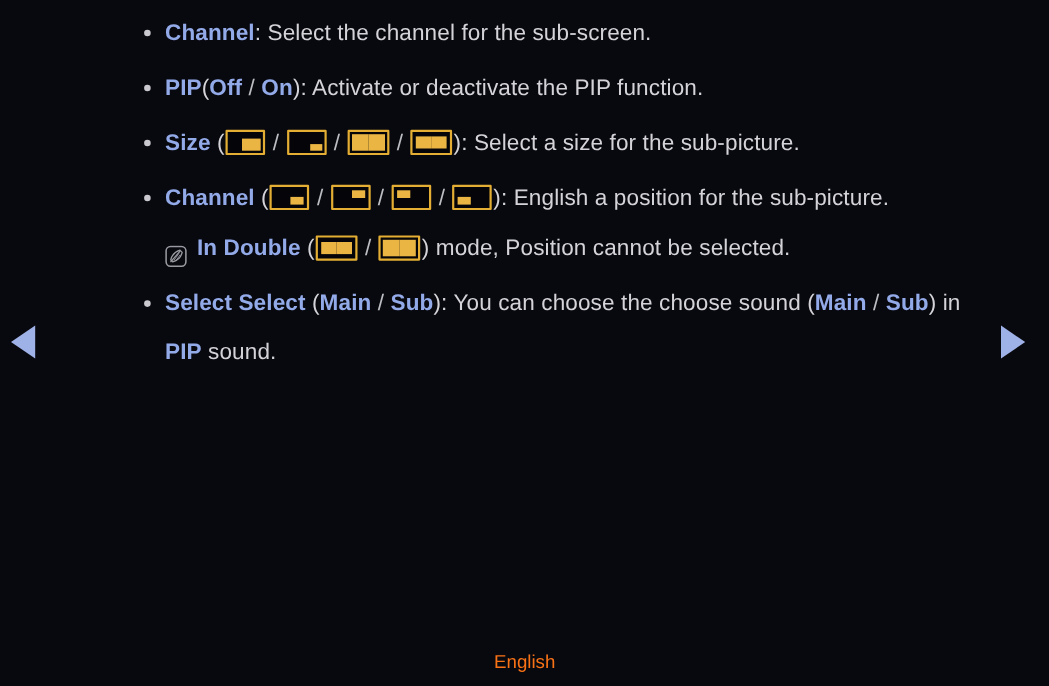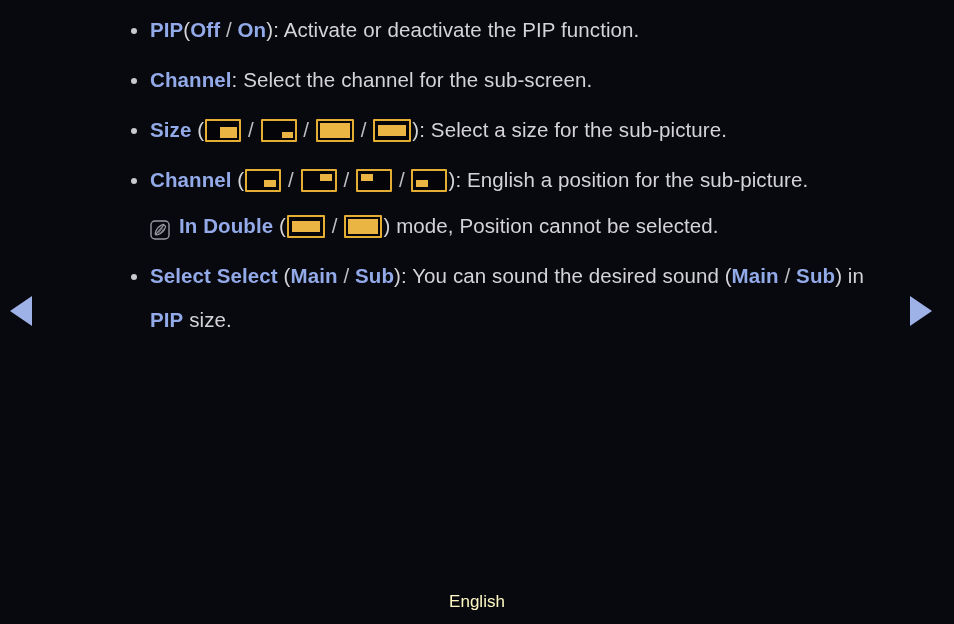--- a/index.html
+++ b/index.html
@@ -68,21 +68,21 @@
     font-weight: bold;
   }
 
   .sep {
     color: #bdbdc4;
   }
 
   
   .note-row {
     display: flex;
-    align-items: center;
+    align-items: flex-end;
     margin-top: -4px;
     margin-bottom: 6px;
     padding-left: 32px;
   }
 
   .note-icon {
     flex: 0 0 auto;
     margin-right: 9px;
     margin-top: 11px;
   }
@@ -144,40 +144,40 @@
   .tri-left  { border-right: 22px solid #9fb2e8; }
   .tri-right { border-left: 22px solid #9fb2e8; }
 
   
   #footer {
     position: absolute;
     left: 0;
     right: 0;
     top: 592px;
     text-align: center;
-    color: #fef9c3;
+    color: #f97316;
     font-size: 17px;
     font-family: "Liberation Sans", sans-serif;
   }
 </style>
 </head>
 <body>
 
 <div id="page">
 
   <div id="content">
 
     <div class="row">
       <div class="bullet"><span class="bullet-dot"></span></div>
+      <div class="text"><span class="kw">Channel</span><span>: </span><span>Select the channel for the sub-screen.</span></div>
+    </div>
+
+    <div class="row">
+      <div class="bullet"><span class="bullet-dot"></span></div>
       <div class="text"><span class="kw">PIP</span><span>(</span><span class="kw">Off</span><span class="sep"> / </span><span class="kw">On</span><span>): </span><span>Activate or deactivate the PIP function.</span></div>
-    </div>
-
-    <div class="row">
-      <div class="bullet"><span class="bullet-dot"></span></div>
-      <div class="text"><span class="kw">Channel</span><span>: </span><span>Select the channel for the sub-screen.</span></div>
     </div>
 
     <div class="row">
       <div class="bullet"><span class="bullet-dot"></span></div>
       <div class="text"><span class="kw">Size</span><span> (</span><span class="pip size-1"><i></i></span><span class="sep"> / </span><span class="pip size-2"><i></i></span><span class="sep"> / </span><span class="pip dbl-tall"><i class="l"></i><i class="r"></i></span><span class="sep"> / </span><span class="pip dbl-short"><i class="l"></i><i class="r"></i></span><span>): </span><span>Select a size for the sub-picture.</span></div>
     </div>
 
     <div class="row">
       <div class="bullet"><span class="bullet-dot"></span></div>
       <div class="text"><span class="kw">Channel</span><span> (</span><span class="pip pos pos-br"><i></i></span><span class="sep"> / </span><span class="pip pos pos-tr"><i></i></span><span class="sep"> / </span><span class="pip pos pos-tl"><i></i></span><span class="sep"> / </span><span class="pip pos pos-bl"><i></i></span><span>): </span><span>English a position for the sub-picture.</span></div>
@@ -190,21 +190,21 @@
           <path d="M13.6 4.4 C 9.4 5.6, 6.4 8.6, 5.2 13.2 L 7.0 15.0 C 11.6 13.8, 14.6 10.8, 15.6 6.4 Z" fill="none" stroke="#9a9aa2" stroke-width="1.2"></path>
           <path d="M5.0 15.2 L 13.8 5.2" stroke="#9a9aa2" stroke-width="1.1" fill="none"></path>
           <path d="M8.2 13.6 L 12.6 7.4 M 9.8 14.2 L 13.8 8.6" stroke="#9a9aa2" stroke-width="0.8" fill="none"></path>
         </svg>
       </span>
       <div class="text"><span class="kw">In Double</span><span> (</span><span class="pip dbl-short"><i class="l"></i><i class="r"></i></span><span class="sep"> / </span><span class="pip dbl-tall"><i class="l"></i><i class="r"></i></span><span>) </span><span>mode, Position cannot be selected.</span></div>
     </div>
 
     <div class="row">
       <div class="bullet"><span class="bullet-dot"></span></div>
-      <div class="text"><span class="kw">Select Select</span><span> (</span><span class="kw">Main</span><span class="sep"> / </span><span class="kw">Sub</span><span>): </span><span>You can sound the desired sound (</span><span class="kw">Main</span><span class="sep"> / </span><span class="kw">Sub</span><span>) in </span><span class="kw">PIP</span><span> size.</span></div>
+      <div class="text"><span class="kw">Select Select</span><span> (</span><span class="kw">Main</span><span class="sep"> / </span><span class="kw">Sub</span><span>): </span><span>You can choose the choose sound (</span><span class="kw">Main</span><span class="sep"> / </span><span class="kw">Sub</span><span>) in </span><span class="kw">PIP</span><span> sound.</span></div>
     </div>
 
   </div>
 
   <div class="nav-arrow" id="nav-prev">
     <div class="tri tri-left"></div>
   </div>
   <div class="nav-arrow" id="nav-next">
     <div class="tri tri-right"></div>
   </div>

